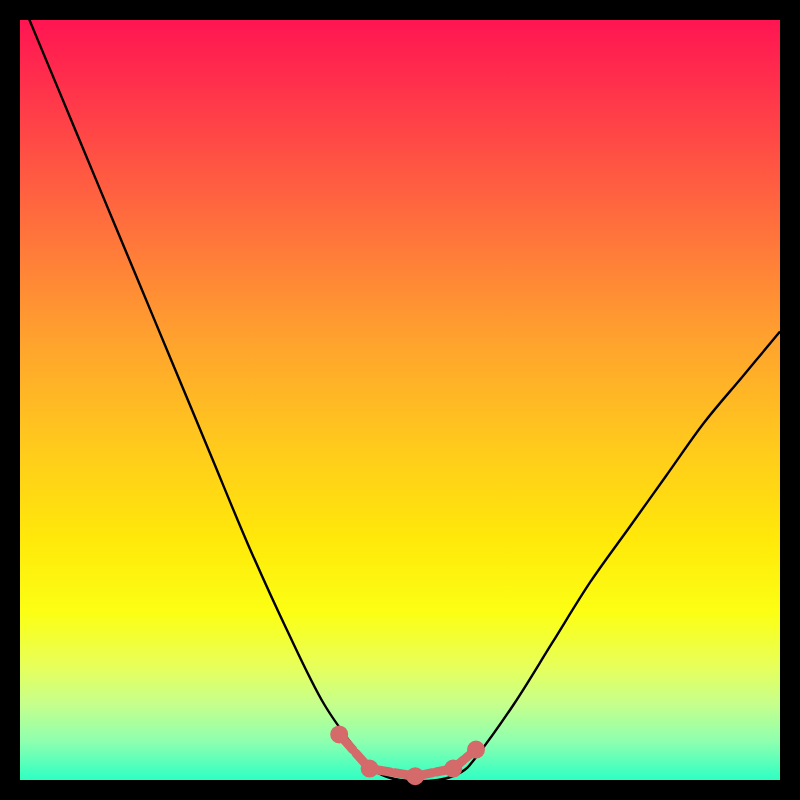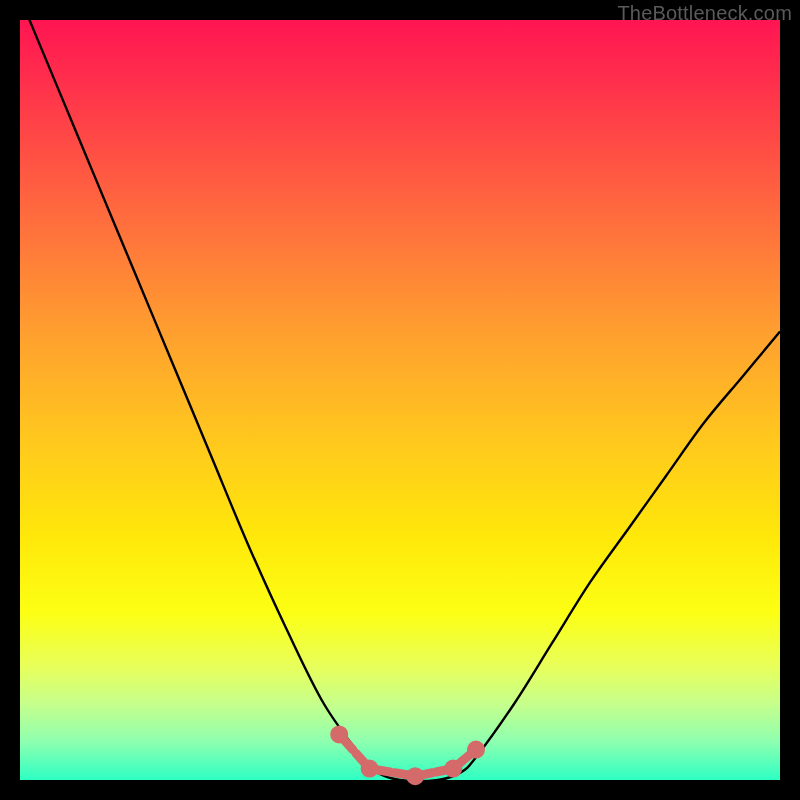--- a/index.html
+++ b/index.html
@@ -54,21 +54,20 @@
     font-size: 20px;
     letter-spacing: 0.2px;
     user-select: none;
   }
 </style>
 </head>
 <body>
 
 <div class="frame">
 
-  <div class="watermark">TheBottleneck.com</div>
 
   <div class="plot-area">
     <svg class="curve" viewBox="0 0 760 760" preserveAspectRatio="none">
       <path fill="none" stroke="#000" stroke-width="2.4" d="M 0.0 -22.8 C 6.3 -7.6, 25.3 38.0, 38.0 68.4 C 50.7 98.8, 63.3 129.2, 76.0 159.6 C 88.7 190.0, 101.3 220.4, 114.0 250.8 C 126.7 281.2, 139.3 311.6, 152.0 342.0 C 164.7 372.4, 177.3 402.8, 190.0 433.2 C 202.7 463.6, 215.3 495.3, 228.0 524.4 C 240.7 553.5, 253.3 581.4, 266.0 608.0 C 278.7 634.6, 291.3 662.5, 304.0 684.0 C 316.7 705.5, 333.1 725.8, 342.0 737.2 C 350.9 748.6, 350.9 748.6, 357.2 752.4 C 363.5 756.2, 369.9 758.7, 380.0 760.0 C 390.1 761.3, 407.9 761.3, 418.0 760.0 C 428.1 758.7, 434.5 756.2, 440.8 752.4 C 447.1 748.6, 447.1 748.6, 456.0 737.2 C 464.9 725.8, 481.3 703.0, 494.0 684.0 C 506.7 665.0, 519.3 643.5, 532.0 623.2 C 544.7 602.9, 557.3 581.4, 570.0 562.4 C 582.7 543.4, 595.3 526.9, 608.0 509.2 C 620.7 491.5, 633.3 473.7, 646.0 456.0 C 658.7 438.3, 671.3 419.3, 684.0 402.8 C 696.7 386.3, 709.3 372.4, 722.0 357.2 C 734.7 342.0, 753.7 319.2, 760.0 311.6" id="curve-path"></path>
       <g id="dash-group" stroke="#d46a6a" stroke-width="9" stroke-linecap="round">
           <line x1="323.76" y1="719.53" x2="332.88" y2="729.79"></line>
           <line x1="335.92" y1="733.21" x2="345.04" y2="743.47"></line>
           <line x1="356.44" y1="749.74" x2="370.12" y2="752.02"></line>
           <line x1="374.68" y1="752.7800000000001" x2="388.36" y2="755.0600000000001"></line>
           <line x1="400.9" y1="755.0600000000001" x2="412.3" y2="752.7800000000001"></line>

